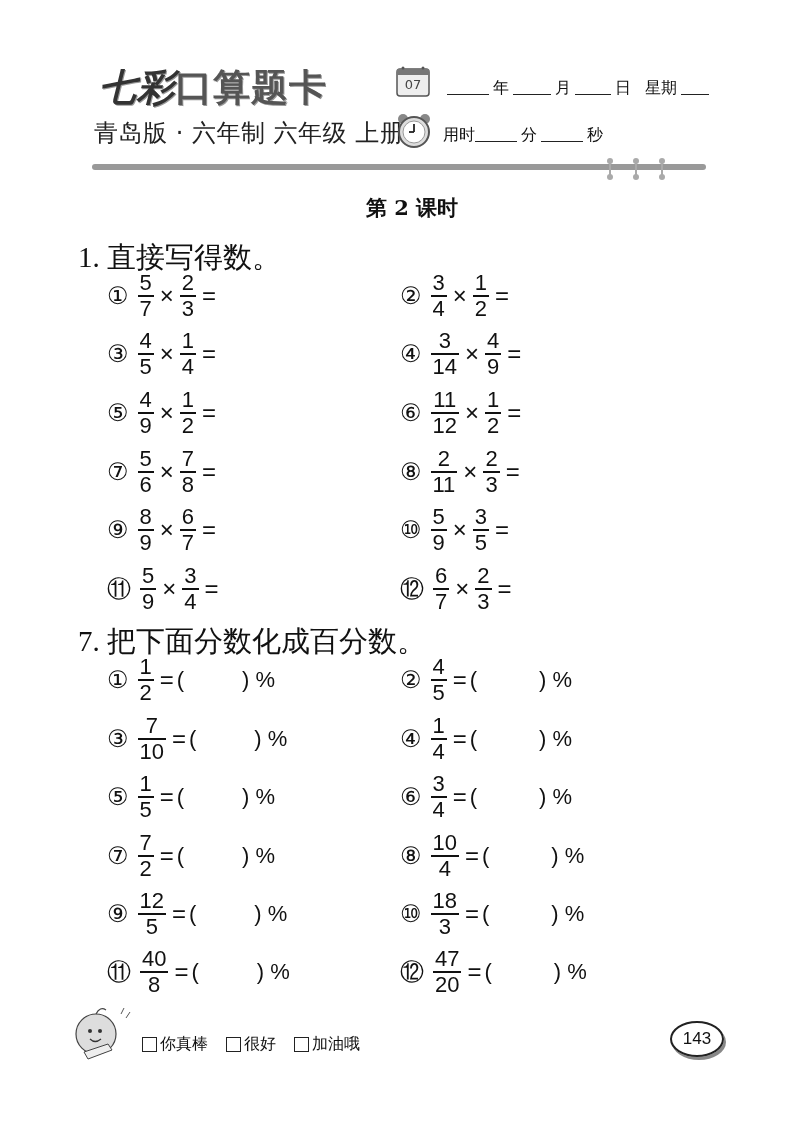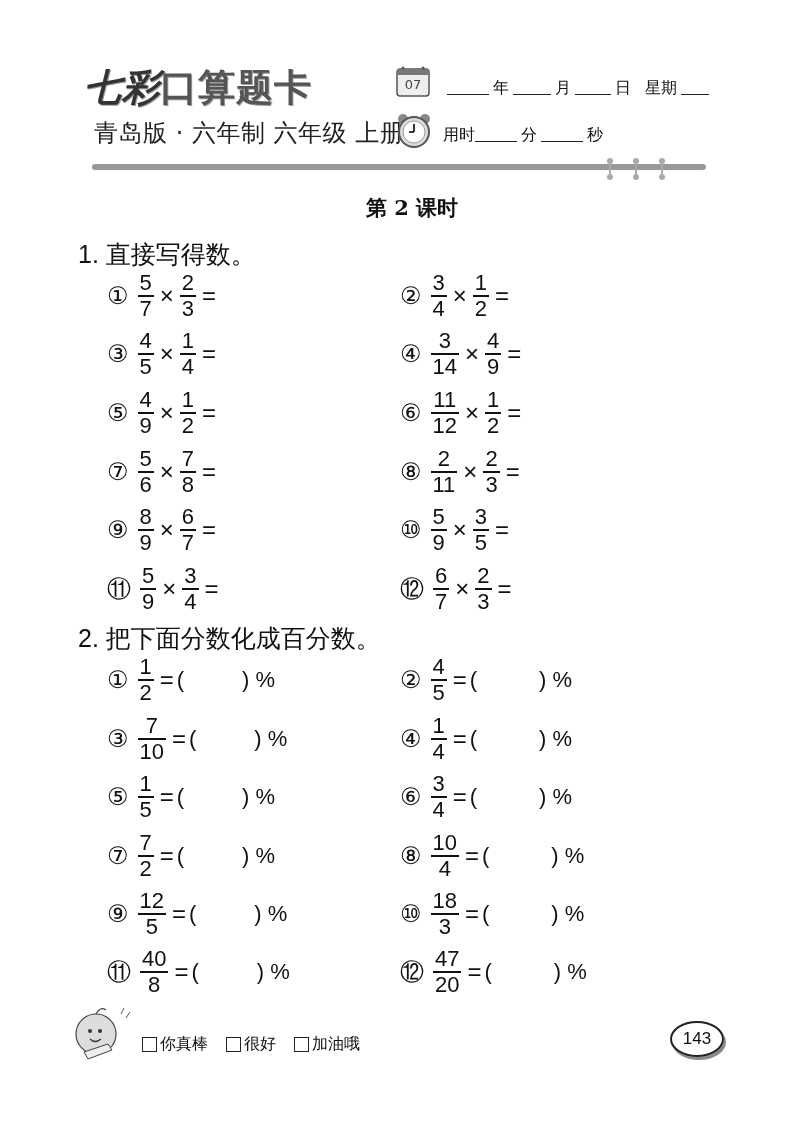--- a/index.html
+++ b/index.html
@@ -1,20 +1,20 @@
 <!DOCTYPE html>
 <html><head>
 <meta charset="utf-8">
 <style>
   html, body { margin:0; padding:0; background:#ffffff; }
   body { width:800px; height:1133px; position:relative; overflow:hidden;
          font-family:"DejaVu Sans","Liberation Sans",sans-serif; color:#111; }
 
   
-  .brand { position:absolute; left:84px; top:64px; height:48px; display:flex; align-items:center;text-align:right; }
+  .brand { position:absolute; left:99px; top:64px; height:48px; display:flex; align-items:center;text-align:right; }
   .brand-title { font-size:37px; font-weight:bold; color:#555; letter-spacing:1px;
                  text-shadow:1px 1px 0 #999; font-family:"DejaVu Sans",sans-serif; }
   .brand-title .calli { font-style:italic; color:#333; font-family:"DejaVu Serif",serif; }
   .edition { position:absolute; left:94px; top:117px; font-size:24px; color:#222; letter-spacing:0.5px;
              font-family:"DejaVu Sans",sans-serif; }
 
   .cal-icon { position:absolute; left:396px; top:65px; width:34px; height:32px; }
   .clock-icon { position:absolute; left:396px; top:112px; width:36px; height:36px; }
 
   .date-line { position:absolute; left:443px; top:78px; font-size:16px; color:#111;
@@ -24,21 +24,21 @@
                font-family:"DejaVu Serif",serif; display:flex; align-items:flex-end; white-space:nowrap; }
 
   .divider { position:absolute; left:92px; top:164px; width:614px; height:6px; background:#999; border-radius:3px; }
   .rivet { position:absolute; top:158px; width:4px; height:22px; }
   .rivet .stem { position:absolute; left:1px; top:2px; width:2px; height:18px; background:#aaa; }
   .rivet .dot { position:absolute; left:-1px; width:6px; height:6px; border-radius:50%; background:#aaa; }
 
   .lesson-title { position:absolute; left:12px; width:800px; top:194px; text-align:center;
                   font-size:21px; font-weight:bold; font-family:"DejaVu Serif",serif; }
 
-  .section-title { position:absolute; left:78px; font-size:25px; font-family:Liberation Sans, sans-serif; }
+  .section-title { position:absolute; left:78px; font-size:29px; font-family:Liberation Serif, serif; }
 
   
   .prob { position:absolute; display:flex; align-items:center; height:52px; font-size:22px;
           font-family:"Liberation Sans",sans-serif; }
   .circ { font-size:24px; margin-right:6px; font-family:"DejaVu Sans",sans-serif; }
   .frac { display:inline-flex; flex-direction:column; align-items:center; line-height:22px; margin:0 3px; }
   .frac .num { padding:0 2px; }
   .frac .bar { height:1.5px; background:#111; align-self:stretch; margin:1px 0; }
   .frac .den { padding:0 2px; }
   .op { font-size:24px; margin:0 3px; }
@@ -309,21 +309,21 @@
       <span class="frac">
         <span class="num">2</span>
         <span class="bar"></span>
         <span class="den">3</span>
       </span>
       <span class="op">=</span>
       <span class="gap" style="width: 60px;"></span>
     </div>
   </div>
 
-<div class="section-title" style="top:622px">2. 把下面分数化成百分数。</div>
+<div class="section-title" style="top:622px">7. 把下面分数化成百分数。</div>
 <div id="s2">
     <div class="prob" style="left: 107px; top: 654px;">
       <span class="circ">①</span>
       <span class="frac">
         <span class="num">1</span>
         <span class="bar"></span>
         <span class="den">2</span>
       </span>
       <span class="op">=</span>
       <span class="paren">(</span>

